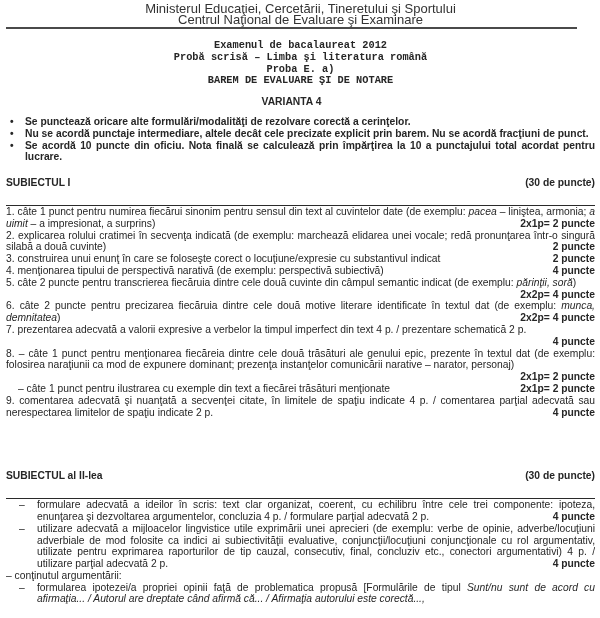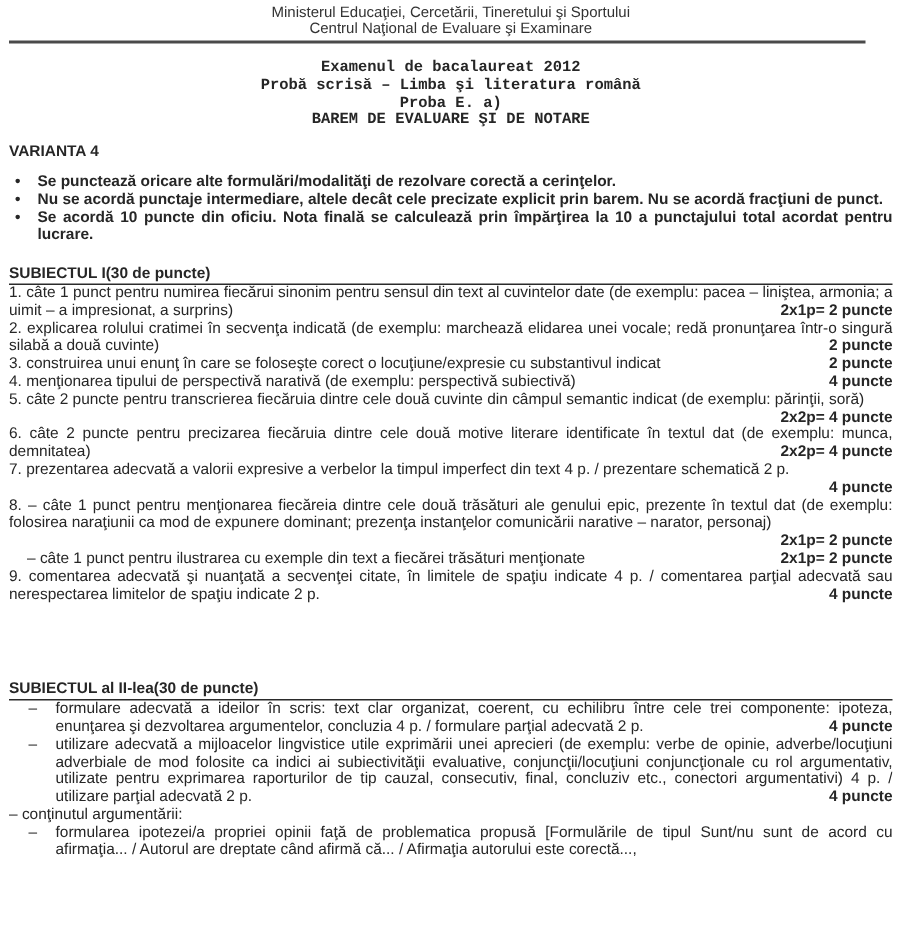--- a/index.html
+++ b/index.html
@@ -3,36 +3,36 @@
 <meta charset="utf-8">
 <style>
   html,body{margin:0;padding:0;background:#ffffff;}
   body{
     width:600px;height:618px;overflow:hidden;
     font-family:"Liberation Sans","DejaVu Sans",sans-serif;
     font-size:10.3px;line-height:11.8px;color:#262626;
   }
   .doc{padding:3px 5px 0 6px;}
   .center{text-align:center;}
-  .ministry{font-size:10px;line-height:11px;color:#333;}
+  .ministry{font-size:13px;line-height:11px;color:#333;}
   .rule{border:none;border-top:2px solid #4a4a4a;margin:2px 18px 0 0;height:0;}
   .titles{margin-top:11px;font-weight:bold;font-family:Liberation Mono, monospace;}
-  .variant{margin-top:9px;padding-right:18px;font-weight:bold;text-align:left;}
+  .variant{margin-top:9px;padding-right:18px;font-weight:bold;text-align:center;}
   .notes{margin-top:8px;font-weight:bold;}
   .note{position:relative;margin:0;padding-left:19px;text-align:justify;}
   .note .bullet{position:absolute;left:4px;top:0;}
   .section{margin-top:14px;}
   .section + .section{margin-top:52px;}
-  .sec-header{display:flex;justify-content:flex-start;font-weight:bold;
-    border-bottom:1.4px solid #2a2a2a;padding-bottom:0px;}
+  .sec-header{display:flex;justify-content:space-between;font-weight:bold;
+    border-bottom:1.4px solid #2a2a2a;padding-bottom:16px;}
   .item{margin:0;text-align:justify;overflow:hidden;}
   .item.dash1{padding-left:12px;}
   .item.hang{position:relative;padding-left:31px;}
   .item.hang .dash{position:absolute;left:13px;top:0;}
-  .it{}
+  .it{font-style:italic;}
   .score{float:right;font-weight:bold;padding-left:10px;}
   .score-line{display:block;text-align:right;font-weight:bold;}
 </style>
 </head>
 <body>
 
 <div class="doc">
 
   <div class="ministry center">
     <div>Ministerul Educaţiei, Cercetării, Tineretului şi Sportului</div>

